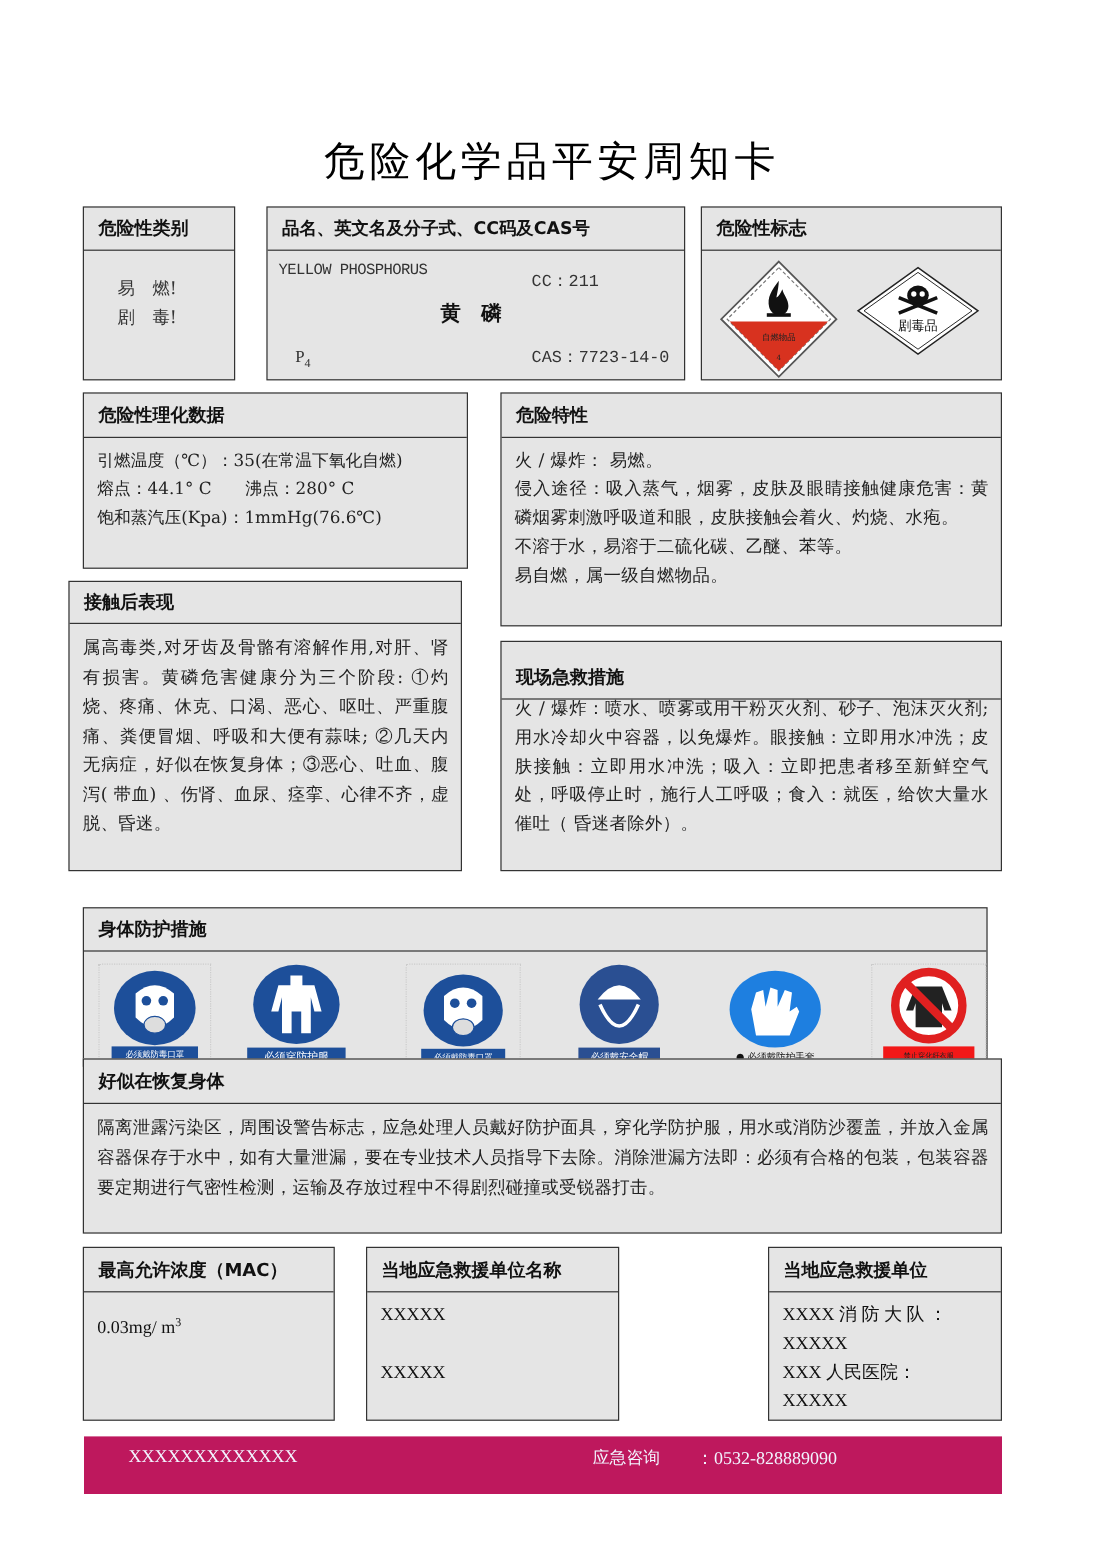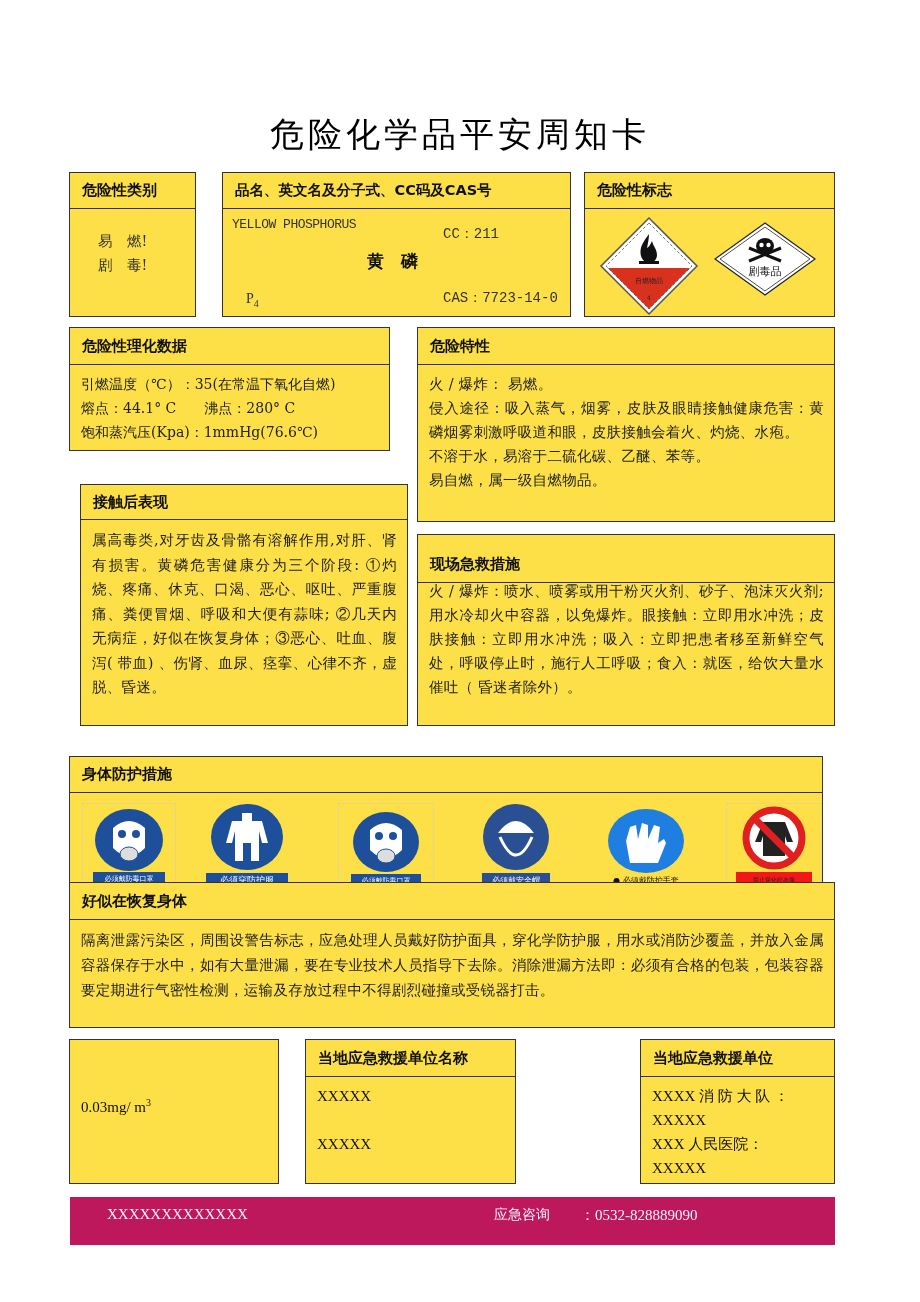--- a/index.html
+++ b/index.html
@@ -1,20 +1,20 @@
 <!DOCTYPE html>
 <html><head>
 <meta charset="utf-8">
 <style>
   html, body { margin:0; padding:0; background:#ffffff; }
   body { width:920px; height:1302px; position:relative; overflow:hidden;
          font-family:"DejaVu Serif","Liberation Serif",serif; color:#111; }
   .title { position:absolute; left:0; top:112px; width:920px; text-align:center;
            font-family:"DejaVu Sans","Liberation Sans",sans-serif; font-size:34px; letter-spacing:4px; color:#000; font-weight:normal; }
-  .box { position:absolute; border:1.5px solid #333; box-sizing:border-box; background:#fde047; }
+  .box { position:absolute; border:1.5px solid #333; box-sizing:border-box; background:#e5e5e5; }
   .hd { position:absolute; left:0; right:0; top:0; border-bottom:1.5px solid #333; box-sizing:border-box;
         font-family:"DejaVu Sans","Liberation Sans",sans-serif; font-weight:bold; font-size:15px;
         padding-left:12px; display:flex; align-items:center; color:#111; }
   .bd { position:absolute; left:0; right:0; bottom:0; box-sizing:border-box; }
   .txt { font-size:14.5px; line-height:24px; padding:6px 10px 0 11px; letter-spacing:0.3px; color:#222; }
   .txt p { margin:0; }
   .just { text-align:justify; }
   .ppe { position:absolute; top:10px; }
   .footer { position:absolute; left:70px; top:1197px; width:765px; height:48px; background:#be185d;
             color:#f2f4ff; font-size:15px; font-family:"Liberation Serif","DejaVu Serif",serif; }
@@ -67,40 +67,40 @@
       <circle cx="48.5" cy="24" r="2.2" fill="#fff"></circle>
       <circle cx="55.5" cy="24" r="2.2" fill="#fff"></circle>
       <rect x="48" y="31" width="8" height="4" fill="#111"></rect>
       <line x1="36" y1="27" x2="68" y2="40" stroke="#111" stroke-width="3"></line>
       <line x1="68" y1="27" x2="36" y2="40" stroke="#111" stroke-width="3"></line>
       <text x="52" y="54" font-size="11" text-anchor="middle" fill="#111" font-family="DejaVu Sans, sans-serif">剧毒品</text>
     </svg>
   </div>
 </div>
 
-<div class="box" style="left:69px;top:327px;width:321px;height:124px;">
+<div class="box" style="left:69px;top:327px;width:321px;height:147px;">
   <div class="hd" style="height:37px;">危险性理化数据</div>
   <div class="bd txt" style="top:37px;padding-top:7px;font-size:14px;letter-spacing:0;">
     <p>引燃温度（℃）：35(在常温下氧化自燃)</p>
     <p>熔点：44.1° C　　沸点：280° C</p>
     <p>饱和蒸汽压(Kpa)：1mmHg(76.6℃)</p>
   </div>
 </div>
 
 <div class="box" style="left:417px;top:327px;width:418px;height:195px;">
   <div class="hd" style="height:37px;">危险特性</div>
   <div class="bd txt just" style="top:37px;padding-top:7px;">
     <p>火 / 爆炸： 易燃。</p>
     <p>侵入途径：吸入蒸气，烟雾，皮肤及眼睛接触健康危害：黄磷烟雾刺激呼吸道和眼，皮肤接触会着火、灼烧、水疱。</p>
     <p>不溶于水，易溶于二硫化碳、乙醚、苯等。</p>
     <p>易自燃，属一级自燃物品。</p>
   </div>
 </div>
 
-<div class="box" style="left:80px;top:484px;width:328px;height:242px;">
+<div class="box" style="left:57px;top:484px;width:328px;height:242px;">
   <div class="hd" style="height:35px;">接触后表现</div>
   <div class="bd txt just" style="top:35px;padding-top:8px;line-height:24.5px;">
     <p>属高毒类,对牙齿及骨骼有溶解作用,对肝、肾有损害。黄磷危害健康分为三个阶段: ①灼烧、疼痛、休克、口渴、恶心、呕吐、严重腹痛、粪便冒烟、呼吸和大便有蒜味; ②几天内无病症，好似在恢复身体；③恶心、吐血、腹泻( 带血) 、伤肾、血尿、痉挛、心律不齐，虚脱、昏迷。</p>
   </div>
 </div>
 
 <div class="box" style="left:417px;top:534px;width:418px;height:192px;">
   <div class="hd" style="height:36px;margin-top:12px;">现场急救措施</div>
   <div class="bd txt just" style="top:36px;padding-top:8px;">
     <p>火 / 爆炸：喷水、喷雾或用干粉灭火剂、砂子、泡沫灭火剂; 用水冷却火中容器，以免爆炸。眼接触：立即用水冲洗；皮肤接触：立即用水冲洗；吸入：立即把患者移至新鲜空气处，呼吸停止时，施行人工呼吸；食入：就医，给饮大量水催吐（ 昏迷者除外）。</p>
@@ -175,20 +175,21 @@
 </div>
 
 <div class="box" style="left:69px;top:882px;width:766px;height:146px;">
   <div class="hd" style="height:37px;">好似在恢复身体</div>
   <div class="bd txt just" style="top:37px;padding-top:8px;line-height:25px;padding-right:10px;">
     <p>隔离泄露污染区，周围设警告标志，应急处理人员戴好防护面具，穿化学防护服，用水或消防沙覆盖，并放入金属容器保存于水中，如有大量泄漏，要在专业技术人员指导下去除。消除泄漏方法即：必须有合格的包装，包装容器要定期进行气密性检测，运输及存放过程中不得剧烈碰撞或受锐器打击。</p>
   </div>
 </div>
 
 <div class="box" style="left:69px;top:1039px;width:210px;height:145px;">
+  <div class="hd" style="height:37px;">最高允许浓度（MAC）</div>
   <div class="bd" style="top:37px;">
     <div style="position:absolute;left:11px;top:20px;font-size:15px;font-family:'Liberation Serif','DejaVu Serif',serif;">
       <span>0.03mg/ m</span><sup style="font-size:10px;">3</sup>
     </div>
   </div>
 </div>
 
 <div class="box" style="left:305px;top:1039px;width:211px;height:145px;">
   <div class="hd" style="height:37px;">当地应急救援单位名称</div>
   <div class="bd" style="top:37px;font-family:'Liberation Serif','DejaVu Serif',serif;font-size:15px;">

